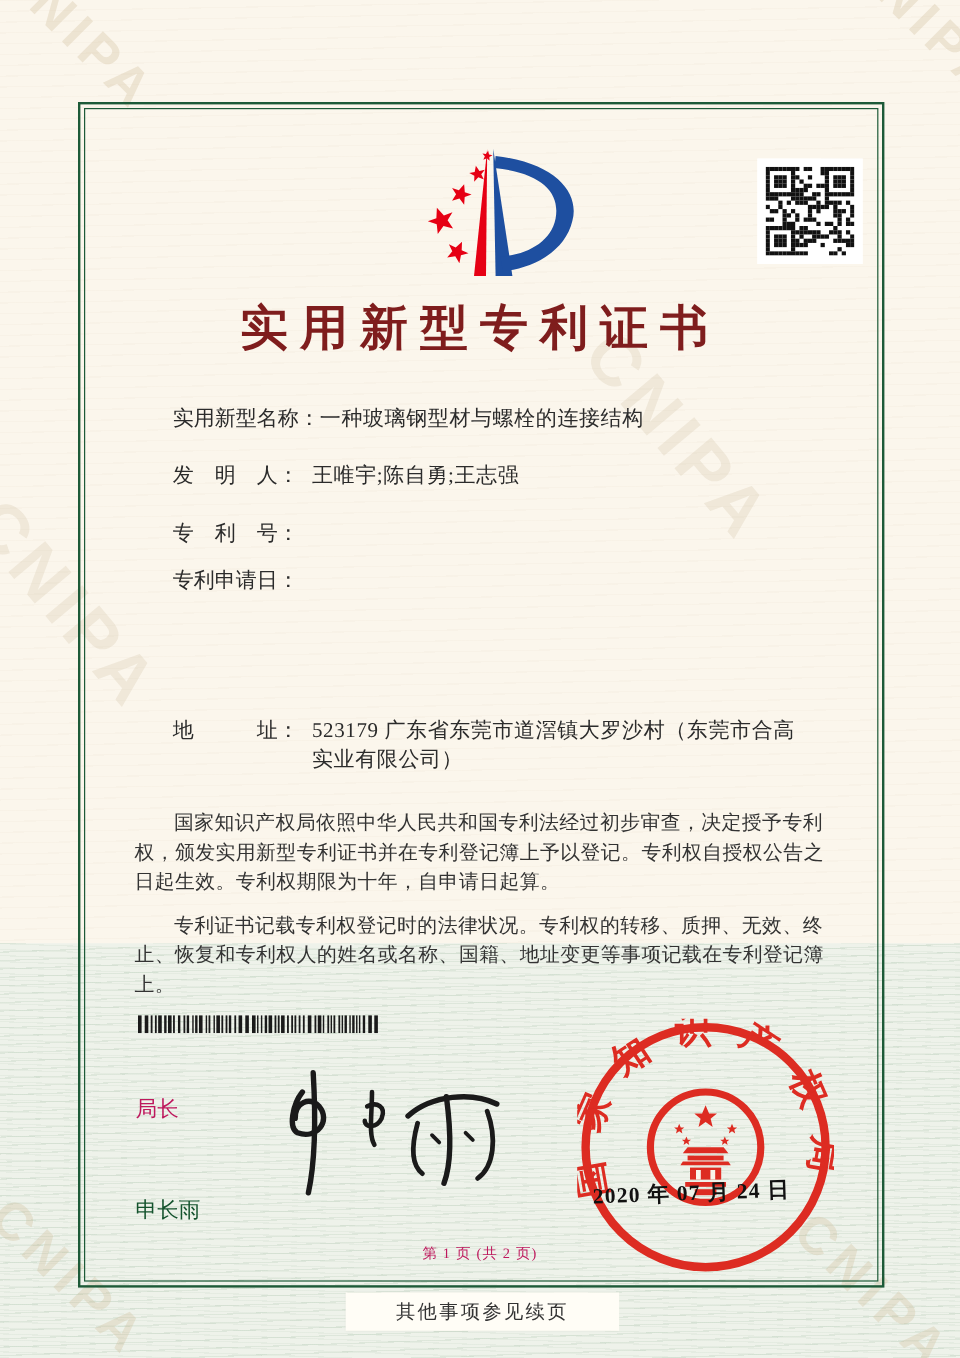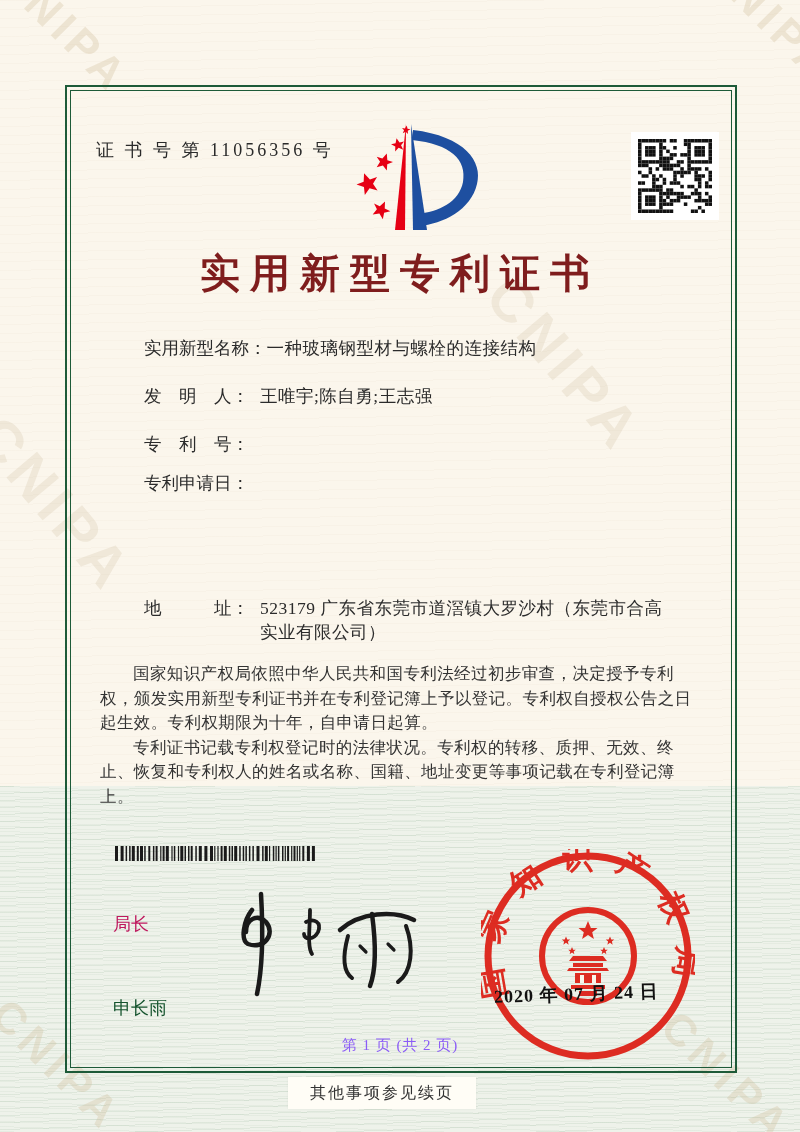--- a/index.html
+++ b/index.html
@@ -33,34 +33,34 @@
          letter-spacing:10px;color:#7f1d1d;}
   
   .field-row{position:absolute;left:100px;width:560px;display:flex;font-size:17.5px;color:#2b2b2b;}
   .field-label{flex:0 0 116px;white-space:nowrap;margin-left:44px;}
   .field-value{flex:1;letter-spacing:0.5px;}
   .grant-row{position:absolute;left:100px;top:630px;width:600px;font-size:17.5px;color:#2b2b2b;}
   .grant-no{position:absolute;left:355px;top:0;}
   
   .body-text{position:absolute;left:100px;top:662px;width:601px;font-size:16.5px;line-height:24.5px;
              color:#333;letter-spacing:0.4px;}
-  .body-text p{margin:0;text-indent:2em;font-family:Liberation Serif, serif;}
+  .body-text p{margin:12px;text-indent:2em;font-family:Liberation Serif, serif;}
   
   .barcode{position:absolute;left:113px;top:846px;width:208px;height:15px;}
   
   .sig-title{position:absolute;left:113px;top:912px;font-size:18px;font-family:"Liberation Sans","DejaVu Sans",sans-serif;color:#be185d;}
   .sig-name{position:absolute;left:113px;top:996px;font-size:18px;font-family:"Liberation Sans","DejaVu Sans",sans-serif;color:#14532d;}
   .sig-script{position:absolute;left:222px;top:888px;width:210px;height:110px;}
   
   .seal{position:absolute;left:481px;top:849px;width:214px;height:214px;opacity:0.95;}
   .seal-date{position:absolute;left:494px;top:982px;font-size:18px;font-weight:bold;color:#111;
              letter-spacing:1px;transform:rotate(-2deg);}
   
-  .page-num{position:absolute;left:0;right:0;top:1036px;text-align:center;font-size:15px;color:#8b5cf6;letter-spacing:1px;}
-  .cont-note{position:absolute;left:288px;top:1077px;width:188px;height:32px;background:#fffdf6;
+  .page-num{position:absolute;left:0;right:0;top:1036px;text-align:center;font-size:12px;color:#be185d;letter-spacing:1px;}
+  .cont-note{position:absolute;left:288px;top:1077px;width:228px;height:32px;background:#fffdf6;
              display:flex;align-items:center;justify-content:center;font-size:16px;color:#333;letter-spacing:2px;
              box-shadow:0 0 2px rgba(0,0,0,0.06);}
 </style>
 </head>
 <body>
 
 <div class="page">
 
   <div class="wave-top"></div>
   <div class="wave-band"></div>
@@ -71,21 +71,20 @@
   <div class="wm big" style="left:-48px;top:470px;">CNIPA</div>
   <div class="wm small" style="left:-25px;top:1040px;transform:rotate(45deg);">CNIPA</div>
   <div class="wm small" style="left:645px;top:1052px;transform:rotate(45deg);">CNIPA</div>
 
   <div class="border-outer">
     <div class="border-inner"></div>
   </div>
 
   <div class="content">
 
-    <div class="cert-no">证 书 号 第 11056356 号</div>
 
     <div class="logo">
       <svg width="150" height="120" viewBox="0 0 150 120">
         <g fill="#e60014">
           <g transform="translate(49,44) scale(0.9)">
               <path d="M0,-10 L2.9,-3.1 L9.5,-3.1 L4.2,1.2 L5.9,8.1 L0,4 L-5.9,8.1 L-4.2,1.2 L-9.5,-3.1 L-2.9,-3.1 Z" transform="rotate(18)"></path>
             </g>
           <g transform="translate(63,27) scale(0.7)">
               <path d="M0,-10 L2.9,-3.1 L9.5,-3.1 L4.2,1.2 L5.9,8.1 L0,4 L-5.9,8.1 L-4.2,1.2 L-9.5,-3.1 L-2.9,-3.1 Z" transform="rotate(-12)"></path>
             </g>

